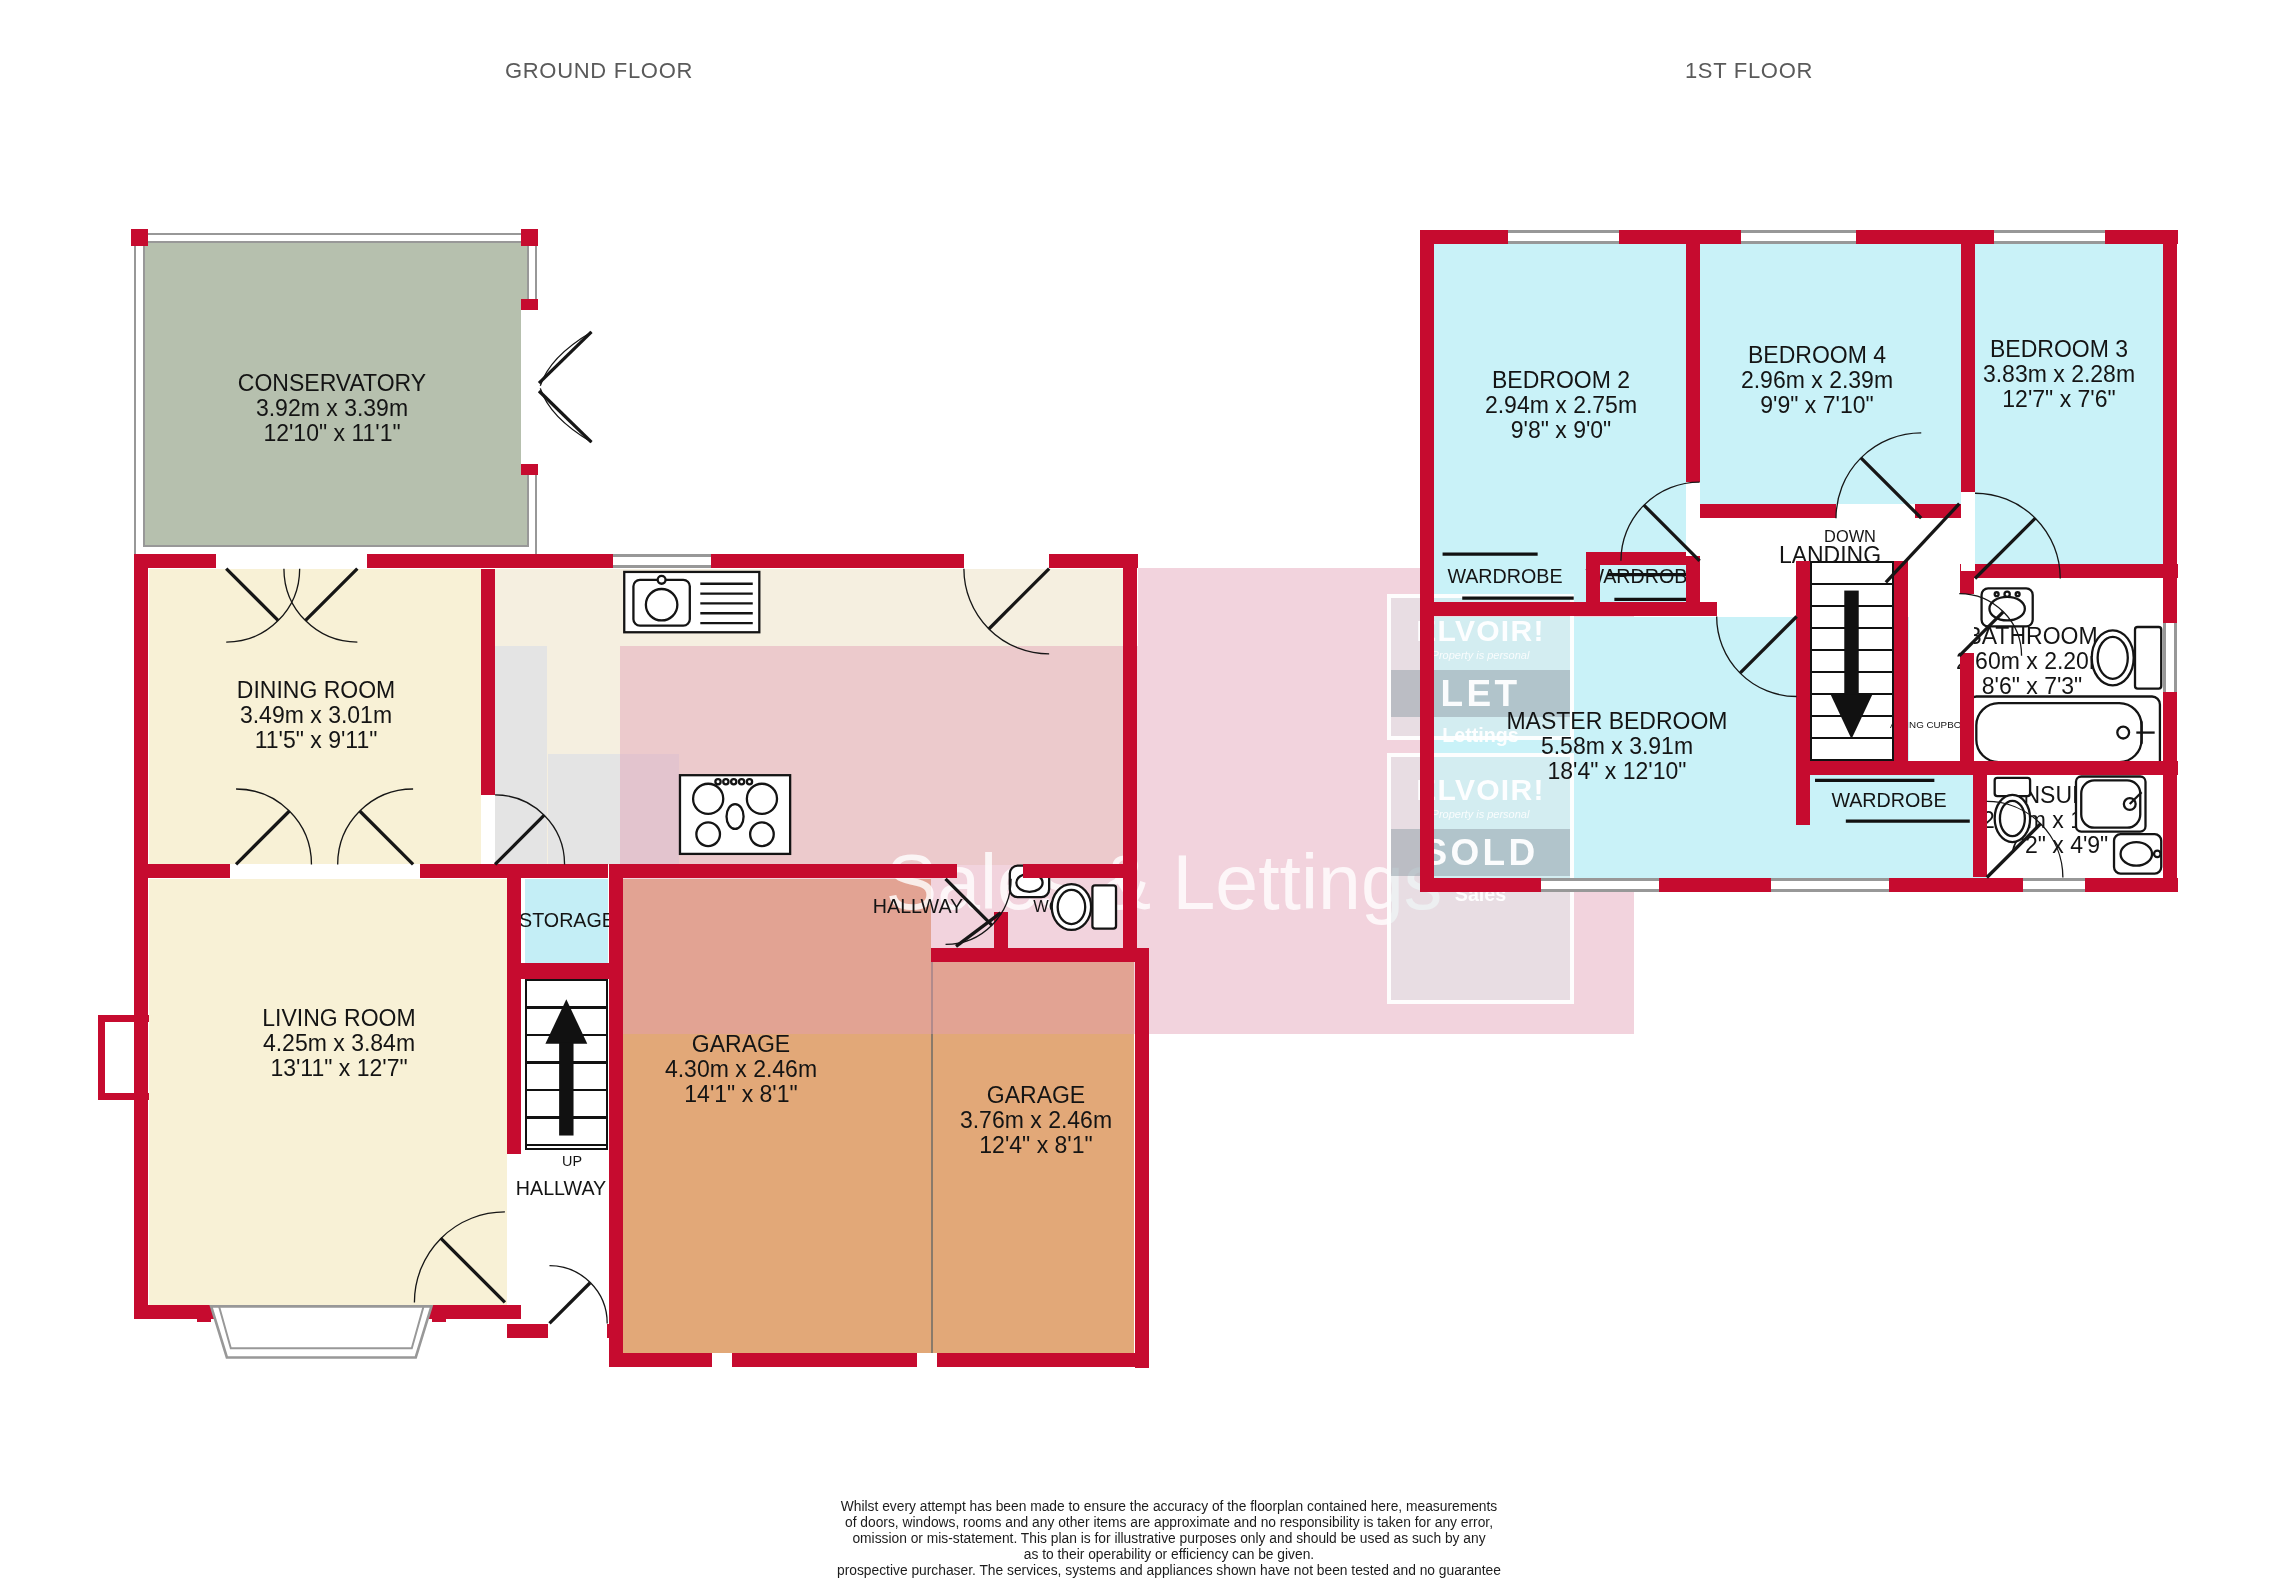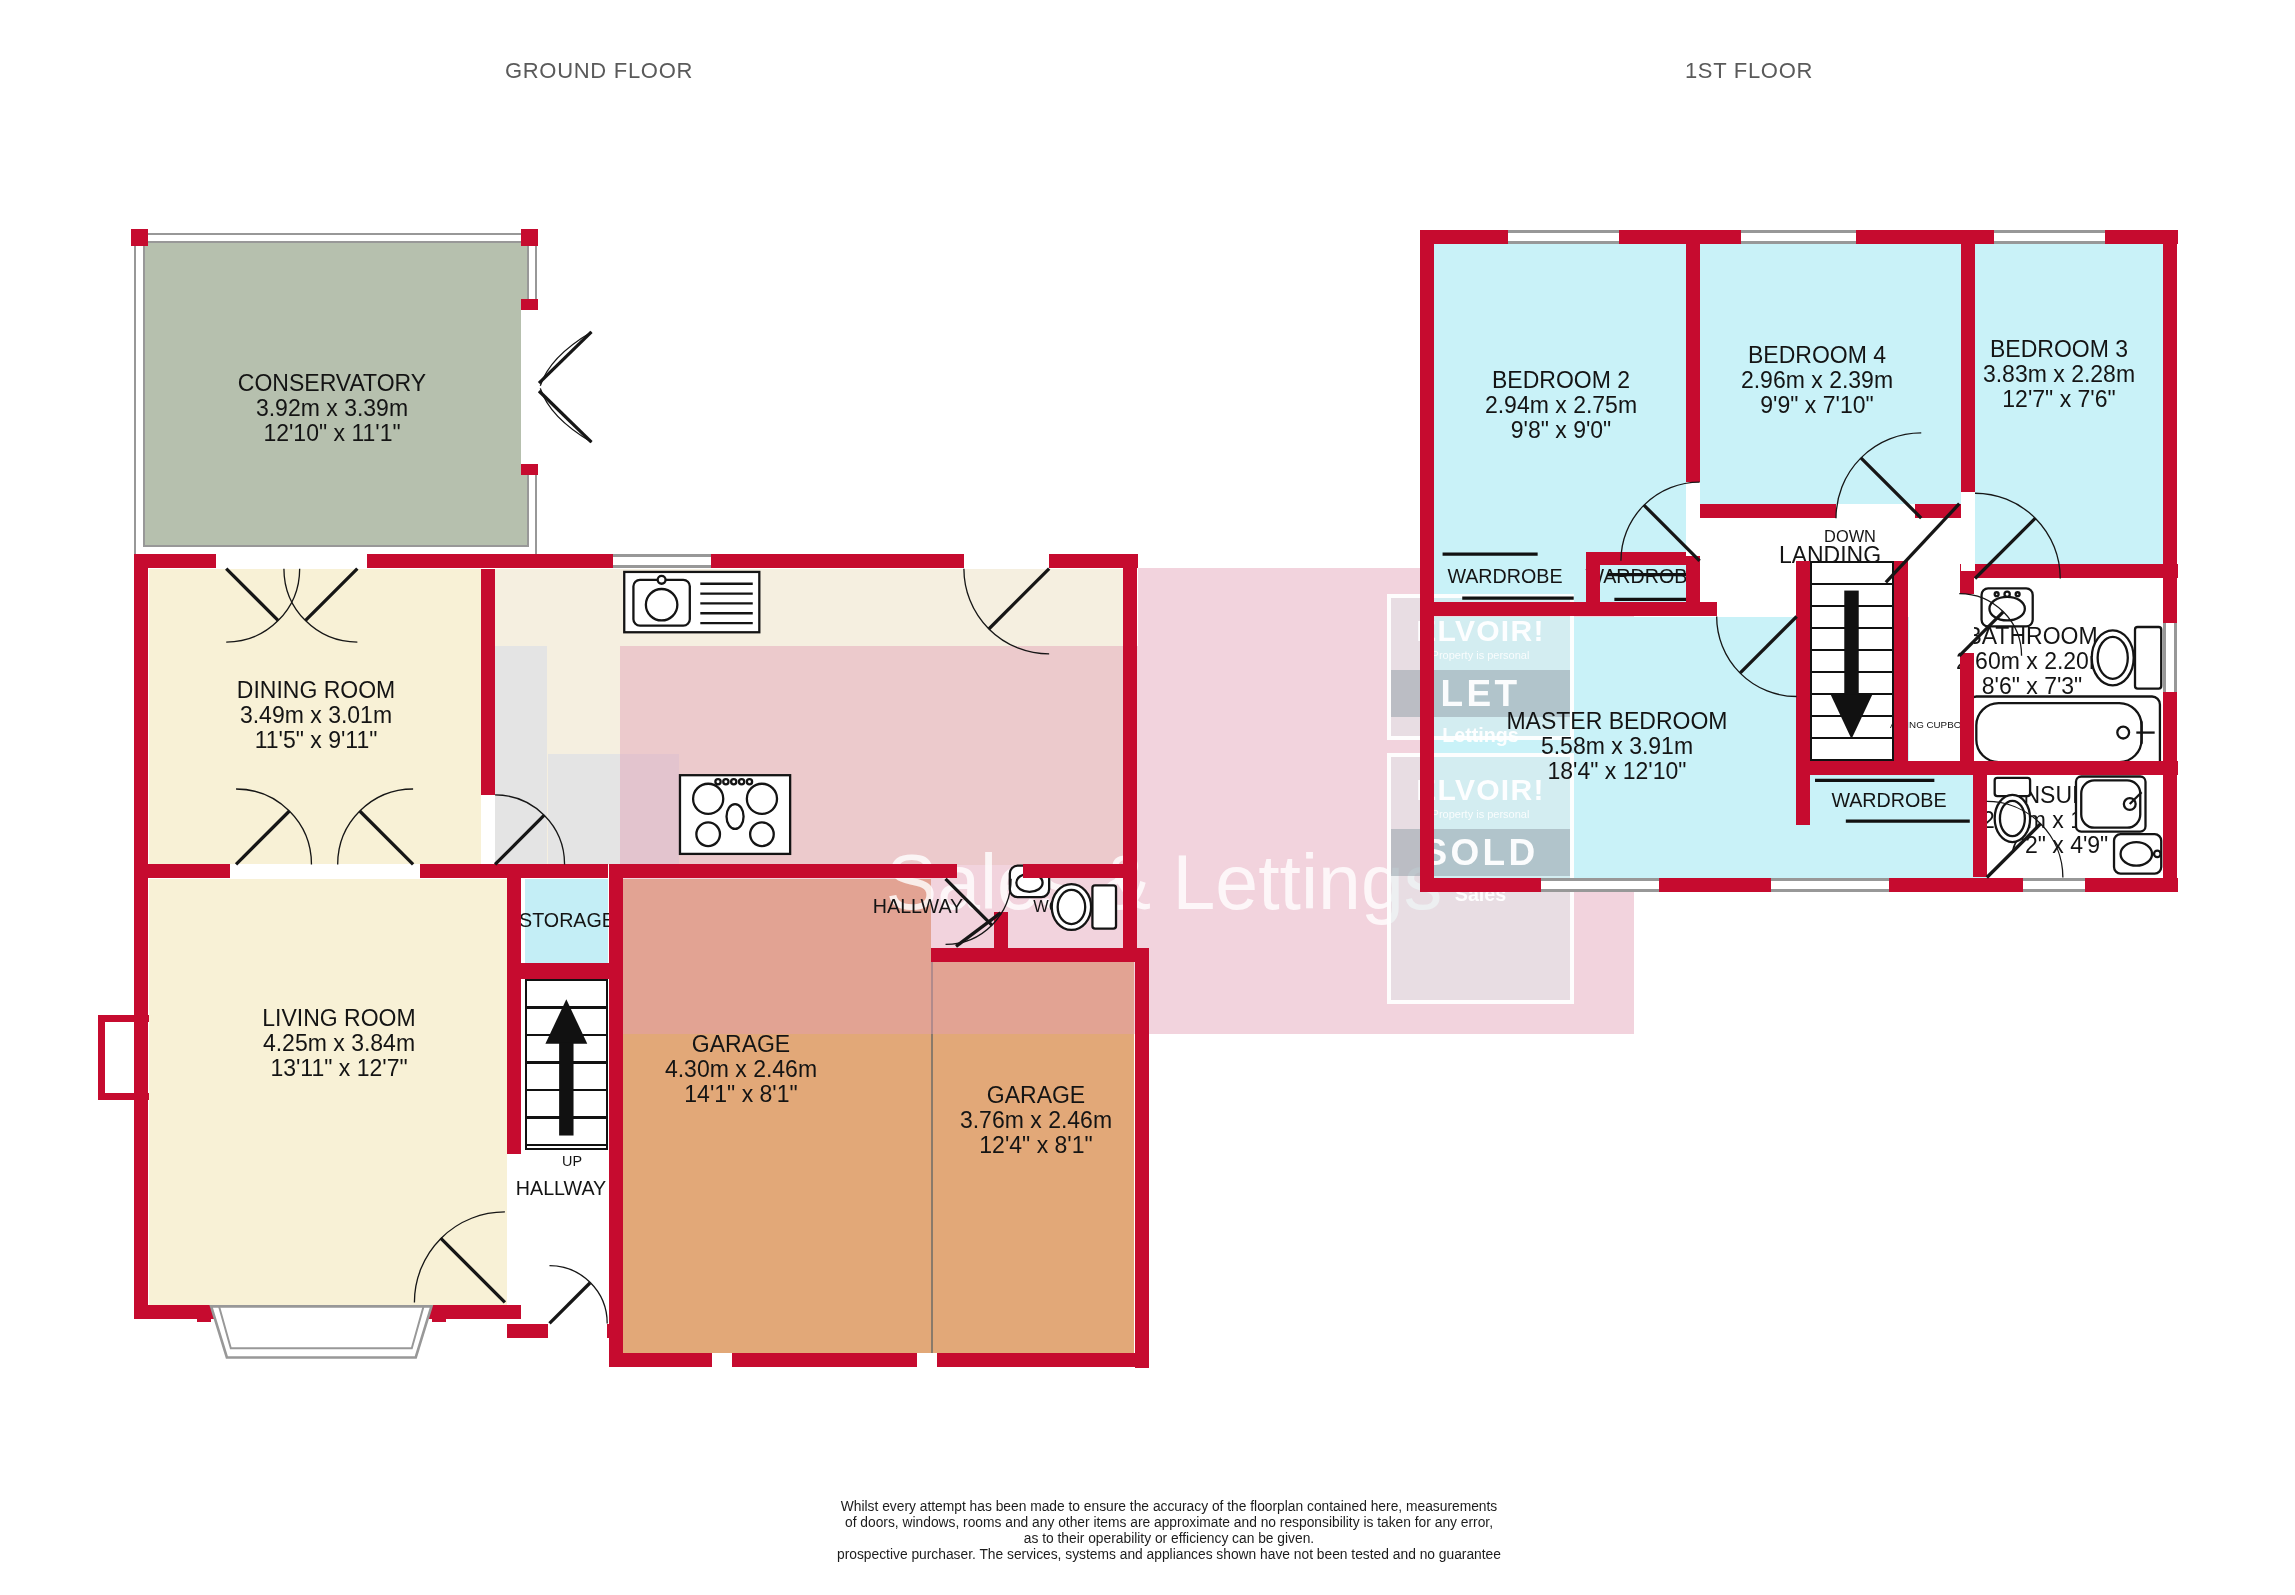--- a/index.html
+++ b/index.html
@@ -14,21 +14,21 @@
   .lbl{position:absolute;z-index:50;transform:translate(-50%,-50%);text-align:center;color:#141414;font-size:23px;line-height:25px;white-space:nowrap;}
   .lbl.wide{white-space:normal;width:420px;}
   .lbl.s30{font-size:19.7px;}
   .lbl.s25{font-size:16.4px;}
   .lbl.s22{font-size:14.4px;}
   .lbl.s15{font-size:9.8px;line-height:10.5px;}
   .title{position:absolute;transform:translate(-50%,-50%);color:#5a5a5a;font-size:22px;letter-spacing:0.7px;z-index:5;}
   .stairs{position:absolute;z-index:40;border:2.6px solid #111;box-sizing:border-box;}
   .board{position:absolute;z-index:18;border:4.6px solid rgba(255,255,255,0.92);background:rgba(222,231,234,0.5);box-sizing:border-box;text-align:center;color:rgba(255,255,255,0.95);}
   .board .brand{font-size:30px;font-weight:bold;letter-spacing:1.3px;margin-top:15.7px;}
-  .board .tag{font-size:11px;color:rgba(255,255,255,0.85);margin-top:1.3px;}
+  .board .tag{font-size:11px;color:rgba(255,255,255,0.85);margin-top:1.3px;font-style:italic;}
   .board .band{background:rgba(150,162,172,0.55);margin-top:9.2px;padding:2.6px 0;font-size:37px;font-weight:bold;letter-spacing:3.3px;}
   .board .sub{font-size:19.7px;font-weight:bold;margin-top:6.6px;}
   .brandtext{position:absolute;z-index:12;transform:translate(-50%,-50%);font-weight:bold;white-space:nowrap;}
   .footer-line{text-align:center;color:#1c1c1c;font-size:13.8px;line-height:16px;}
   svg.overlay{position:absolute;left:0;top:0;width:2295px;height:1595px;pointer-events:none;}
 </style>
 </head>
 <body>
 
 <div id="canvas">
@@ -357,18 +357,19 @@
       <path d="M2988,905 A95,95 0 0 1 3083,1000" stroke-width="2"></path>
         <line x1="2988" y1="1000" x2="3055" y2="933" stroke-width="5"></line>
       <path d="M3030,1222 A116,116 0 0 1 3146,1338" stroke-width="2"></path>
         <line x1="3030" y1="1338" x2="3112" y2="1256" stroke-width="5"></line>
     </g>
   </svg>
 
   <div class="abs" style="left:1169px;top:1499px;transform:translateX(-50%);width:918px;z-index:5;">
     <div class="footer-line">Whilst every attempt has been made to ensure the accuracy of the floorplan contained here, measurements</div>
     <div class="footer-line">of doors, windows, rooms and any other items are approximate and no responsibility is taken for any error,</div>
+    <div class="footer-line">omission or mis-statement. This plan is for illustrative purposes only and should be used as such by any</div>
     <div class="footer-line">as to their operability or efficiency can be given.</div>
     <div class="footer-line">prospective purchaser. The services, systems and appliances shown have not been tested and no guarantee</div>
   </div>
 
 </div>
 
 
 </body></html>

